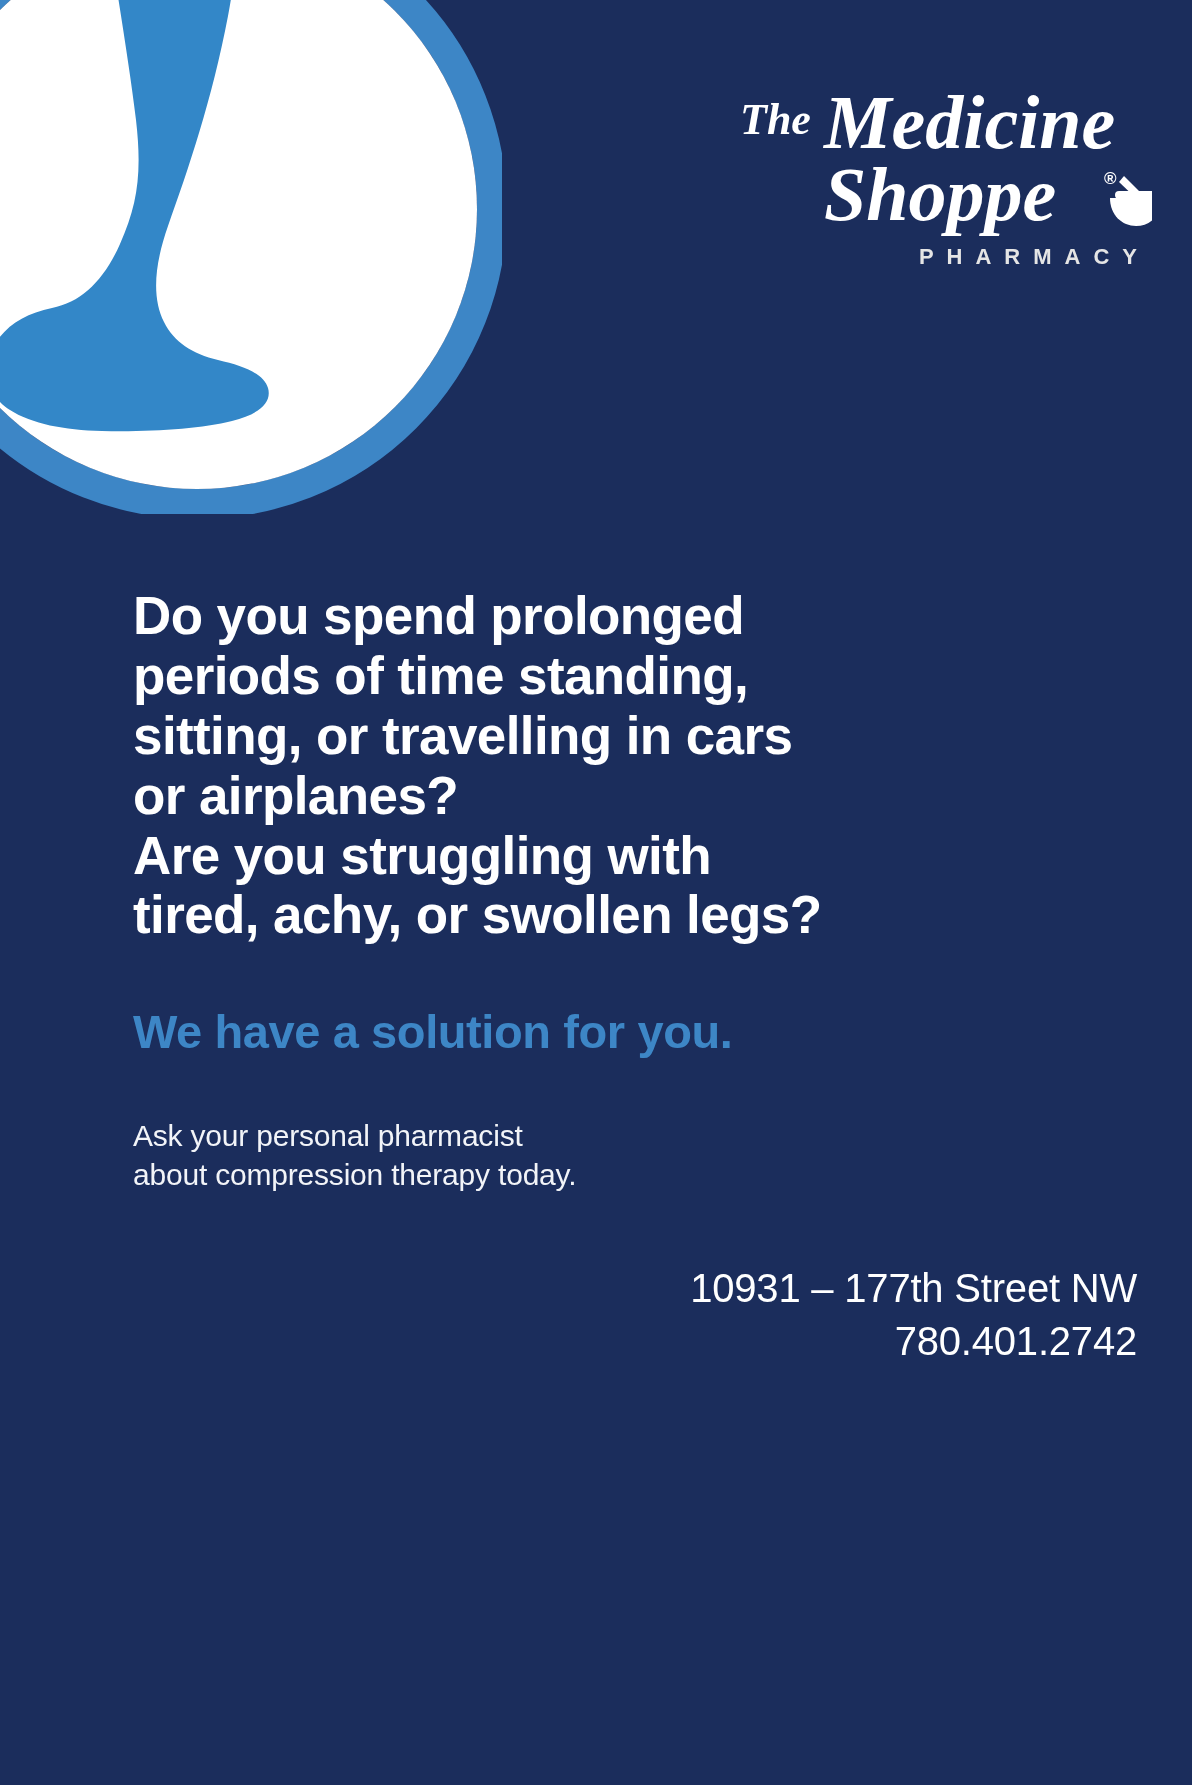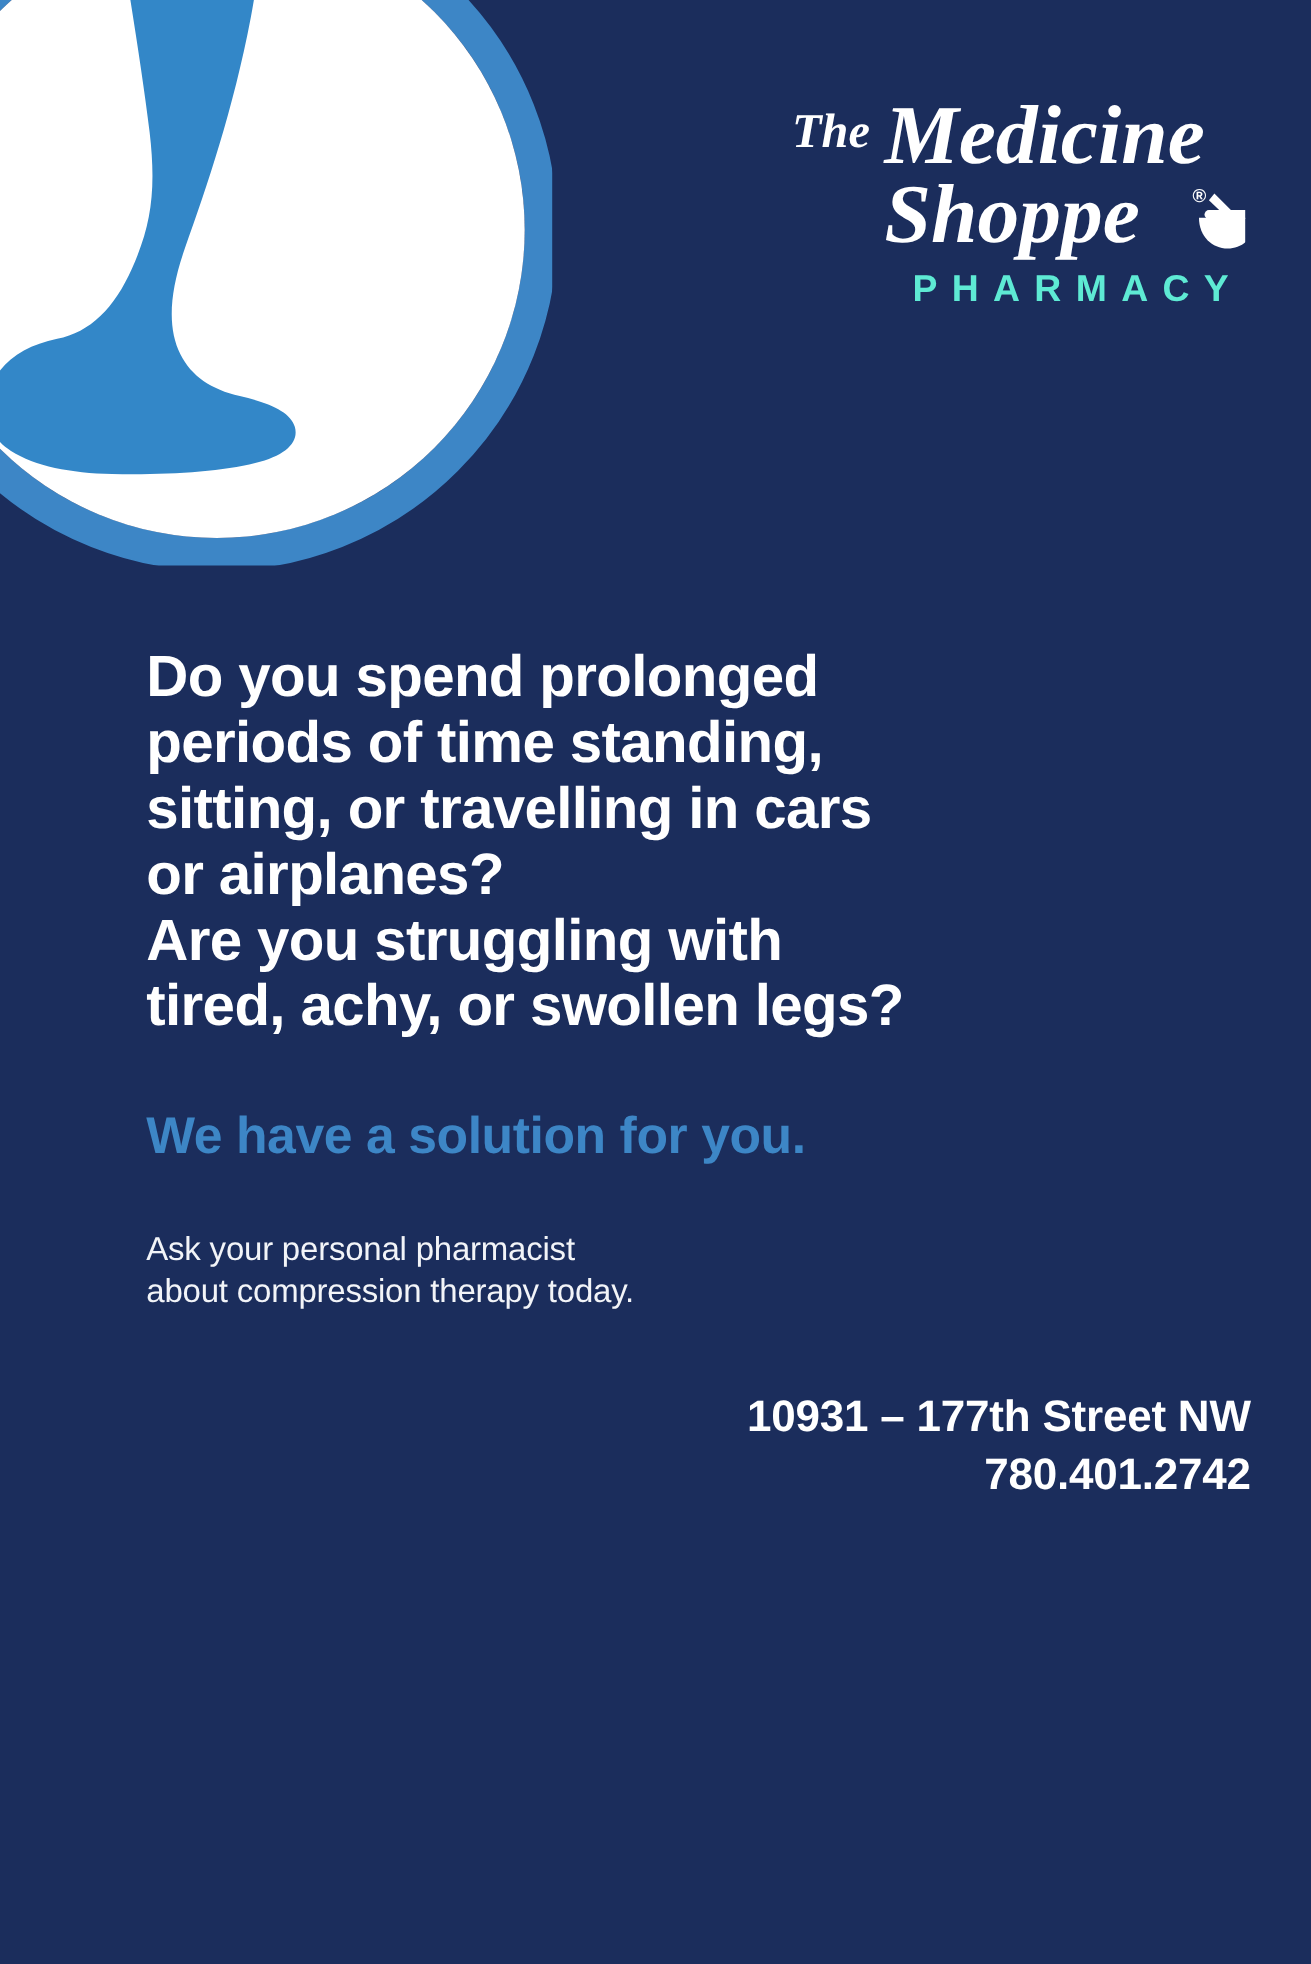--- a/index.html
+++ b/index.html
@@ -24,36 +24,36 @@
     top: -96px;
     width: 610px;
     height: 610px;
     pointer-events: none;
   }
   .leg-art svg { display: block; width: 100%; height: 100%; }
 
   
   .logo-block {
     position: absolute;
-    right: 60px;
+    right: 40px;
     top: 72px;
     width: 420px;
     text-align: right;
   }
   .logo-mark {
     position: relative;
     width: 100%;
     height: 172px;
   }
   .logo-mark svg { display: block; width: 100%; height: 100%; }
   .logo-sub {
     margin-top: 2px;
-    color: #5eead4;
+    color: #e5e5e5;
     font-family: "Liberation Sans", sans-serif;
-    font-size: 34px;
+    font-size: 22px;
     font-weight: bold;
     letter-spacing: 13px;
     text-indent: 13px;
     line-height: 1;
     padding-right: 2px;
   }
 
   
   .content {
     position: absolute;
@@ -98,21 +98,21 @@
     margin: 0;
     padding-top: 57px;
     white-space: pre-line;
   }
 
   .address-block {
     padding-top: 68px;
     text-align: right;
     color: #ffffff;
     font-family: "Liberation Sans", sans-serif;
-    font-weight: bold;
+    font-weight: normal;
     font-size: 40px;
     line-height: 1.32;
     letter-spacing: -0.2px;
   }
   .address-line { display: block; }
 </style>
 </head>
 <body>
 
 <div id="poster">

